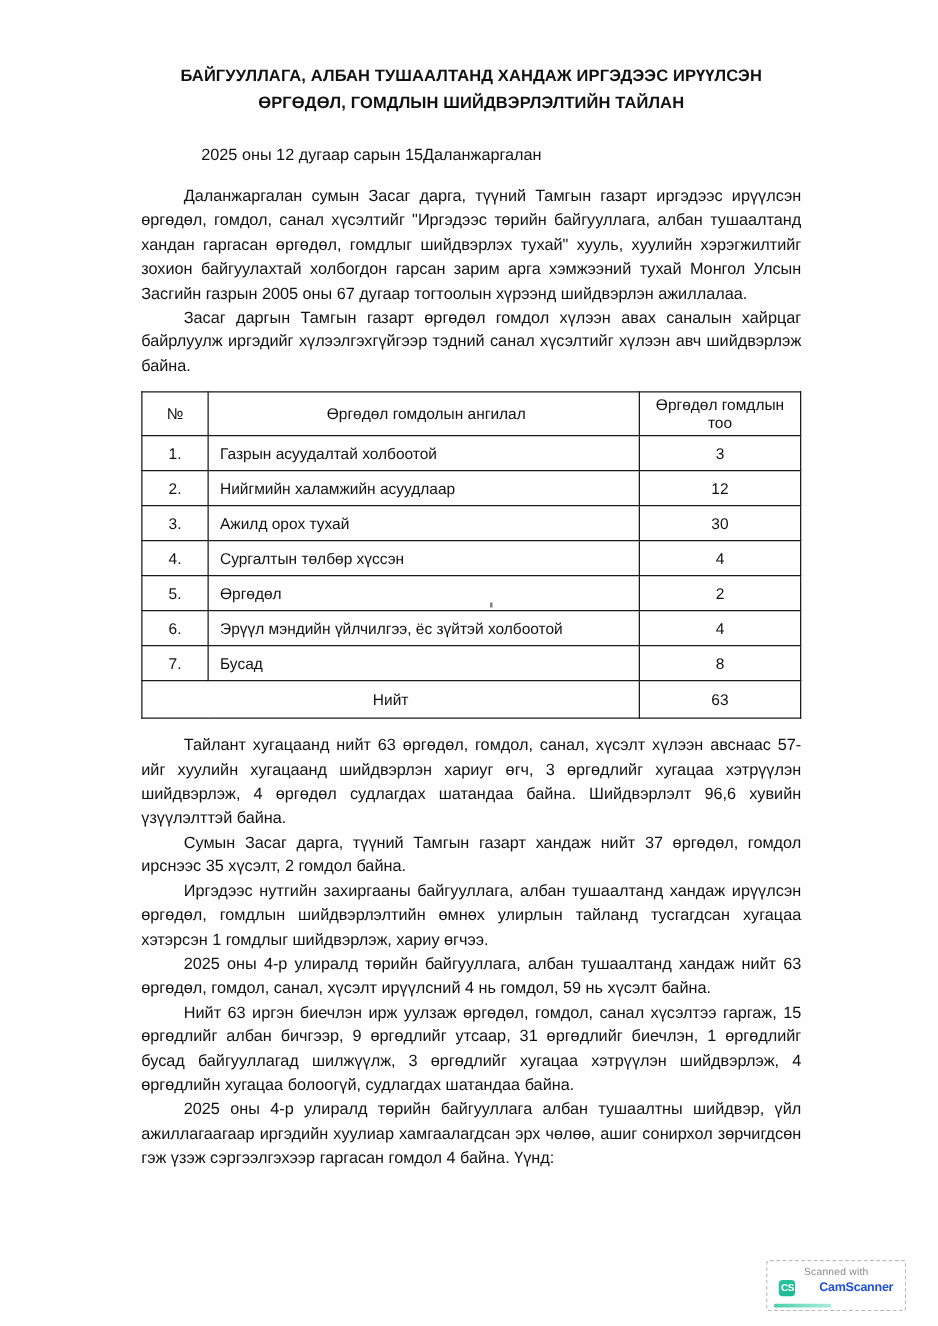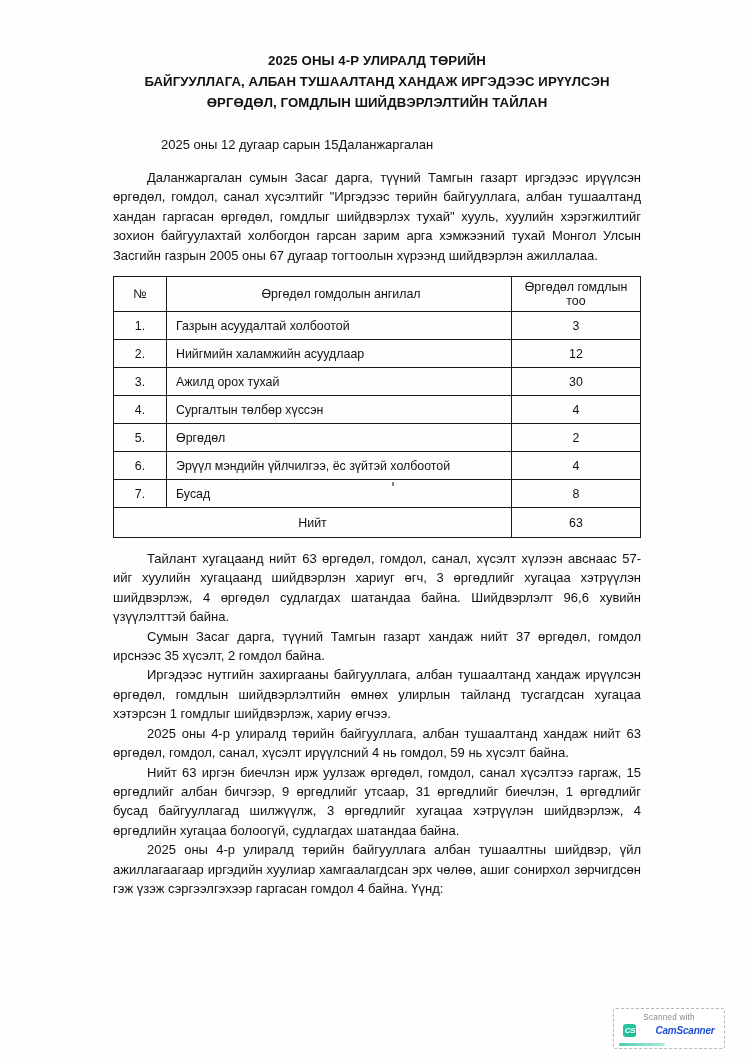--- a/index.html
+++ b/index.html
@@ -129,21 +129,20 @@
     color: #8b8b8b;
     letter-spacing: .2px;
     line-height: 11px;
   }
   .camscanner .cs-bottom {
     display: flex;
     align-items: center;
     justify-content: center;
     gap: 19px;
     margin-top: 1px;
-    font-style: italic;
   }
   .cs-logo {
     width: 13px;
     height: 13px;
     border-radius: 3px;
     background: linear-gradient(135deg, #2ac7a1 0%, #19b894 100%);
     color: #ffffff;
     font-size: 8px;
     font-weight: bold;
     line-height: 13px;
@@ -167,31 +166,31 @@
     border-radius: 2px;
   }
 </style>
 </head>
 <body>
 
 <div class="page">
   <div class="content">
 
     <div class="doc-title">
-      <span class="tline title-line-1">2025 ОНЫ 4-Р УЛИРАЛД ТӨРИЙН</span>
       <span class="tline title-line-2">БАЙГУУЛЛАГА, АЛБАН ТУШААЛТАНД ХАНДАЖ ИРГЭДЭЭС ИРҮҮЛСЭН</span>
       <span class="tline title-line-3">ӨРГӨДӨЛ, ГОМДЛЫН ШИЙДВЭРЛЭЛТИЙН ТАЙЛАН</span>
     </div>
 
     <div class="date-row">
       <span>2025 оны 12 дугаар сарын 15</span>
       <span>Даланжаргалан</span>
     </div>
 
     <p class="para first">Даланжаргалан сумын Засаг дарга, түүний Тамгын газарт иргэдээс ирүүлсэн өргөдөл, гомдол, санал хүсэлтийг "Иргэдээс төрийн байгууллага, албан тушаалтанд хандан гаргасан өргөдөл, гомдлыг шийдвэрлэх тухай" хууль, хуулийн хэрэгжилтийг зохион байгуулахтай холбогдон гарсан зарим арга хэмжээний тухай Монгол Улсын Засгийн газрын 2005 оны 67 дугаар тогтоолын хүрээнд шийдвэрлэн ажиллалаа.</p>
+    <p class="para">Засаг даргын Тамгын газарт өргөдөл гомдол хүлээн авах саналын хайрцаг байрлуулж иргэдийг хүлээлгэхгүйгээр тэдний санал хүсэлтийг хүлээн авч шийдвэрлэж байна.</p>
 
     <table class="cat-table">
       <thead>
         <tr>
           <th class="col-no">№</th>
           <th class="col-label">Өргөдөл гомдолын ангилал</th>
           <th class="col-count">Өргөдөл гомдлын тоо</th>
         </tr>
       </thead>
       <tbody>

